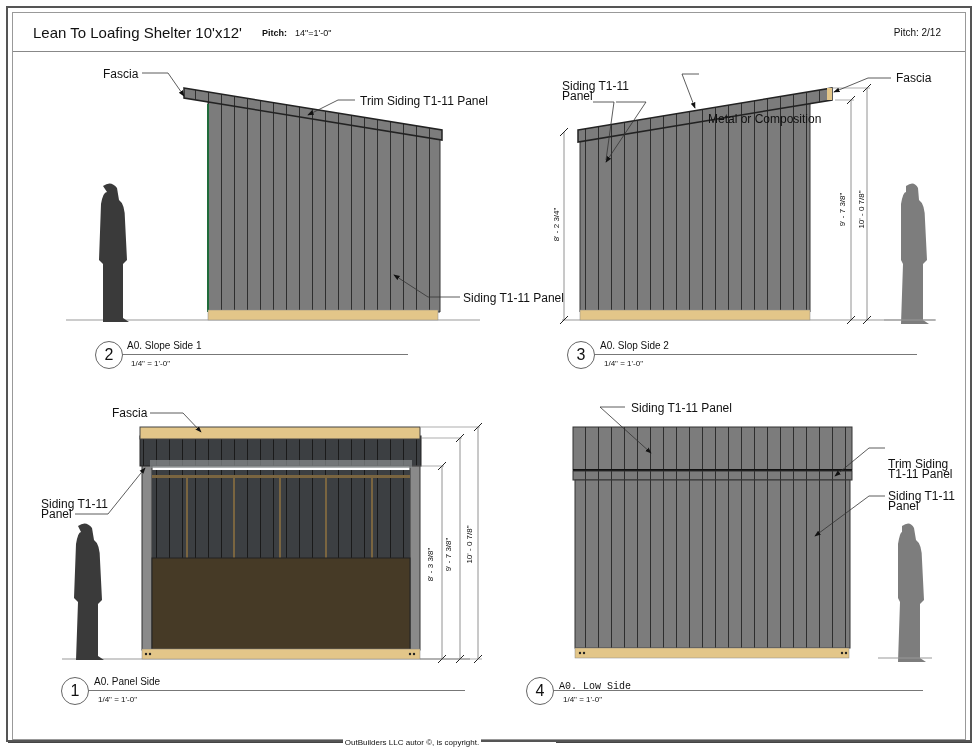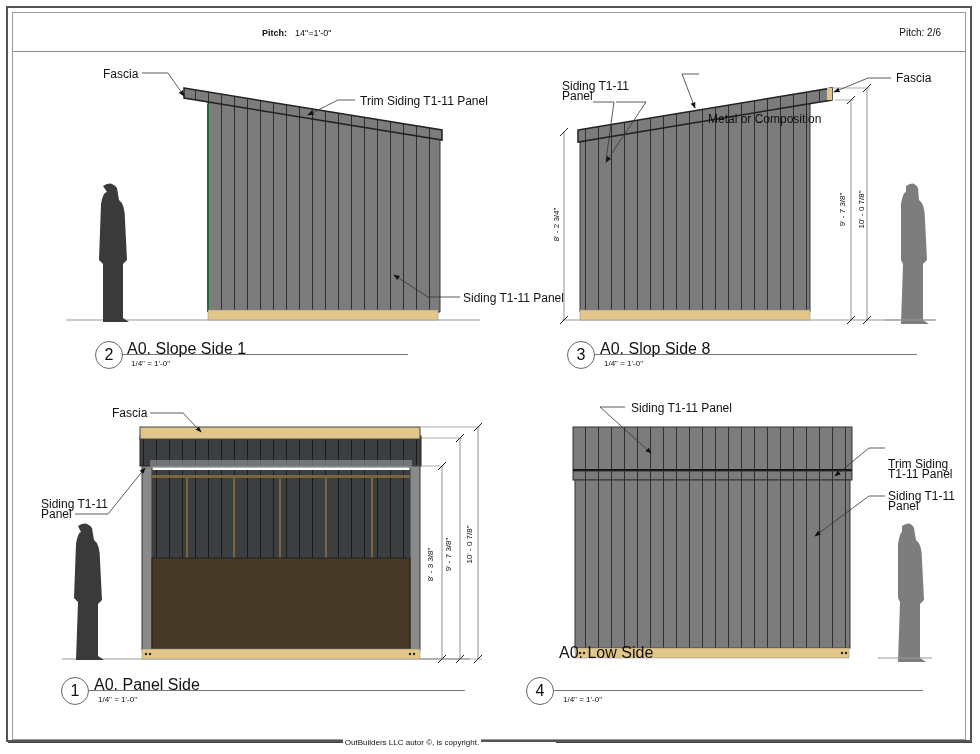--- a/index.html
+++ b/index.html
@@ -9,34 +9,35 @@
   .titlebar { position:absolute; left:13px; top:13px; width:952px; height:38px; border-bottom:1px solid #888; }
   .title { position:absolute; left:20px; top:11px; font-size:15px; }
   .scale { position:absolute; left:249px; top:15px; font-size:9px; }
   .scale span { margin-left:8px; }
   .pitch { position:absolute; right:24px; top:14px; font-size:10px; }
   .footer { position:absolute; left:0; top:738px; width:824px; text-align:center; font-size:8px; }
   .footer-line { position:absolute; top:742px; height:1px; background:#444; }
   svg.drawing { position:absolute; left:0; top:0; }
   .lbl { position:absolute; font-size:12px; line-height:10px; white-space:nowrap; }
   .dim { position:absolute; font-size:8px; transform:rotate(-90deg); transform-origin:center; white-space:nowrap; }
-  .vtitle { position:absolute; font-size:16px; }
+  .vtitle { position:absolute; font-size:10px; }
   .vscale { position:absolute; font-size:8px; }
   .vnum { position:absolute; width:26px; height:26px; border:1px solid #666; border-radius:50%; font-size:16px; text-align:center; line-height:26px; background:#fff; }
   .vline { position:absolute; height:1px; background:#777; }
 </style>
 </head>
 <body>
 
 <div class="sheet"></div>
 <div class="sheet-inner"></div>
 
 <div class="titlebar">
+  <div class="title">Lean To Loafing Shelter 10'x12'</div>
   <div class="scale"><b>Pitch:</b><span>14"=1'-0"</span></div>
-  <div class="pitch">Pitch:  2/6</div>
+  <div class="pitch">Pitch:  2/12</div>
 </div>
 
 <svg class="drawing" width="980" height="754">
   <defs>
     <pattern id="vsiding" width="13" height="10" patternUnits="userSpaceOnUse">
       <rect width="13" height="10" fill="#7c7c7c"></rect>
       <line x1="0.5" y1="0" x2="0.5" y2="10" stroke="#2e2e2e" stroke-width="1"></line>
     </pattern>
     <pattern id="vsidingdark" width="13" height="10" patternUnits="userSpaceOnUse">
       <rect width="13" height="10" fill="#3c3f42"></rect>
@@ -183,31 +184,31 @@
 
 <div>
   <div class="vline" style="left:110px;top:354px;width:298px;"></div>
   <div class="vnum" style="left:95px;top:341px;">2</div>
   <div class="vtitle" style="left:127px;top:340px;">A0. Slope Side 1</div>
   <div class="vscale" style="left:131px;top:359px;">1/4" = 1'-0"</div>
 </div>
 <div>
   <div class="vline" style="left:584px;top:354px;width:333px;"></div>
   <div class="vnum" style="left:567px;top:341px;">3</div>
-  <div class="vtitle" style="left:600px;top:340px;">A0. Slop Side 8</div>
+  <div class="vtitle" style="left:600px;top:340px;">A0. Slop Side 2</div>
   <div class="vscale" style="left:604px;top:359px;">1/4" = 1'-0"</div>
 </div>
 <div>
   <div class="vline" style="left:76px;top:690px;width:389px;"></div>
   <div class="vnum" style="left:61px;top:677px;">1</div>
   <div class="vtitle" style="left:94px;top:676px;">A0. Panel Side</div>
   <div class="vscale" style="left:98px;top:695px;">1/4" = 1'-0"</div>
 </div>
 <div>
   <div class="vline" style="left:542px;top:690px;width:381px;"></div>
   <div class="vnum" style="left:526px;top:677px;">4</div>
-  <div class="vtitle" style="left:559px;top:644px;">A0. Low Side</div>
+  <div class="vtitle" style="left:559px;top:681px;font-family:Liberation Mono, monospace;">A0. Low Side</div>
   <div class="vscale" style="left:563px;top:695px;">1/4" = 1'-0"</div>
 </div>
 
 <div class="footer-line" style="left:8px;width:410px;"></div>
 <div class="footer-line" style="left:556px;width:416px;"></div>
 <div class="footer"><span style="background:#fff;padding:0 2px;">OutBuilders LLC autor ©, is copyright.</span></div>
 
 </body></html>

